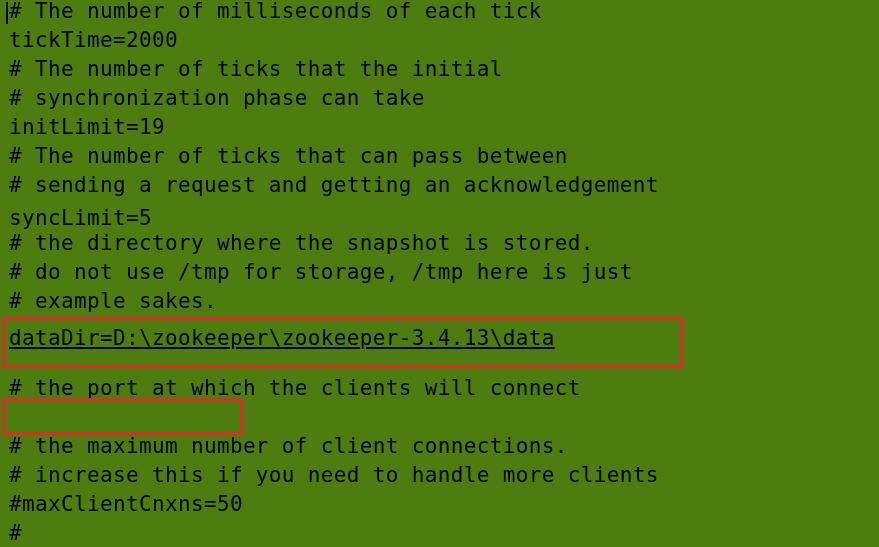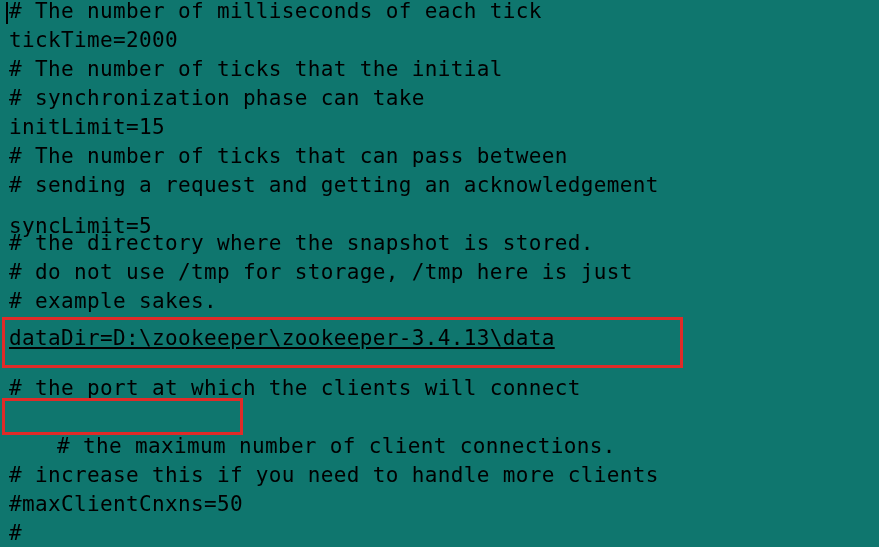--- a/index.html
+++ b/index.html
@@ -71,38 +71,38 @@
   #annot-clientport {
     left: 2px;
     top: 398px;
     width: 241px;
     height: 37px;
   }
 </style>
 </head>
 <body>
 
-<div id="screen" style="background: #0f766e;">
+<div id="screen" style="background: #4d7c0f;">
 
   <div id="code">
 
     <div class="code-line" style="top: -3px; color: rgb(0, 0, 0);"># The number of milliseconds of each tick</div>
     <div class="code-line" style="top: 26px; color: rgb(0, 0, 0);">tickTime=2000</div>
     <div class="code-line" style="top: 84px; color: rgb(0, 0, 0);"># synchronization phase can take</div>
     <div class="code-line" style="top: 55px; color: rgb(0, 0, 0);"># The number of ticks that the initial</div>
-    <div class="code-line" style="top: 113px; color: rgb(0, 0, 0);">initLimit=15</div>
+    <div class="code-line" style="top: 113px; color: rgb(0, 0, 0);">initLimit=19</div>
     <div class="code-line" style="top: 142px; color: rgb(0, 0, 0); text-align: right;"># The number of ticks that can pass between</div>
     <div class="code-line" style="top: 171px; color: rgb(0, 0, 0);"># sending a request and getting an acknowledgement</div>
-    <div class="code-line" style="top: 212px; color: rgb(0, 0, 0);">syncLimit=5</div>
+    <div class="code-line" style="top: 204px; color: rgb(0, 0, 0);">syncLimit=5</div>
     <div class="code-line" style="top: 229px; color: rgb(0, 0, 0);"># the directory where the snapshot is stored.</div>
     <div class="code-line" style="top: 258px; color: rgb(0, 0, 0);"># do not use /tmp for storage, /tmp here is just</div>
     <div class="code-line" style="top: 287px; color: rgb(0, 0, 0);"># example sakes.</div>
     <div class="code-line" style="top: 324px; color: rgb(0, 0, 0); text-decoration: underline;">dataDir=D:\zookeeper\zookeeper-3.4.13\data</div>
     <div class="code-line" style="top: 374px; color: rgb(0, 0, 0);"># the port at which the clients will connect</div>
-    <div class="code-line" style="top: 432px; color: rgb(0, 0, 0); margin-left: 48px;"># the maximum number of client connections.</div>
+    <div class="code-line" style="top: 432px; color: rgb(0, 0, 0);"># the maximum number of client connections.</div>
     <div class="code-line" style="top: 461px; color: rgb(0, 0, 0);"># increase this if you need to handle more clients</div>
     <div class="code-line" style="top: 490px; color: rgb(0, 0, 0);">#maxClientCnxns=50</div>
     <div class="code-line" style="top: 519px; color: rgb(0, 0, 0);">#</div>
 
     <div id="caret" style="background: rgb(0, 0, 0);"></div>
   </div>
 
   <div class="annot-box" id="annot-datadir" style="border-color: rgb(224, 43, 40);"></div>
   <div class="annot-box" id="annot-clientport" style="border-color: rgb(224, 43, 40);"></div>
 

